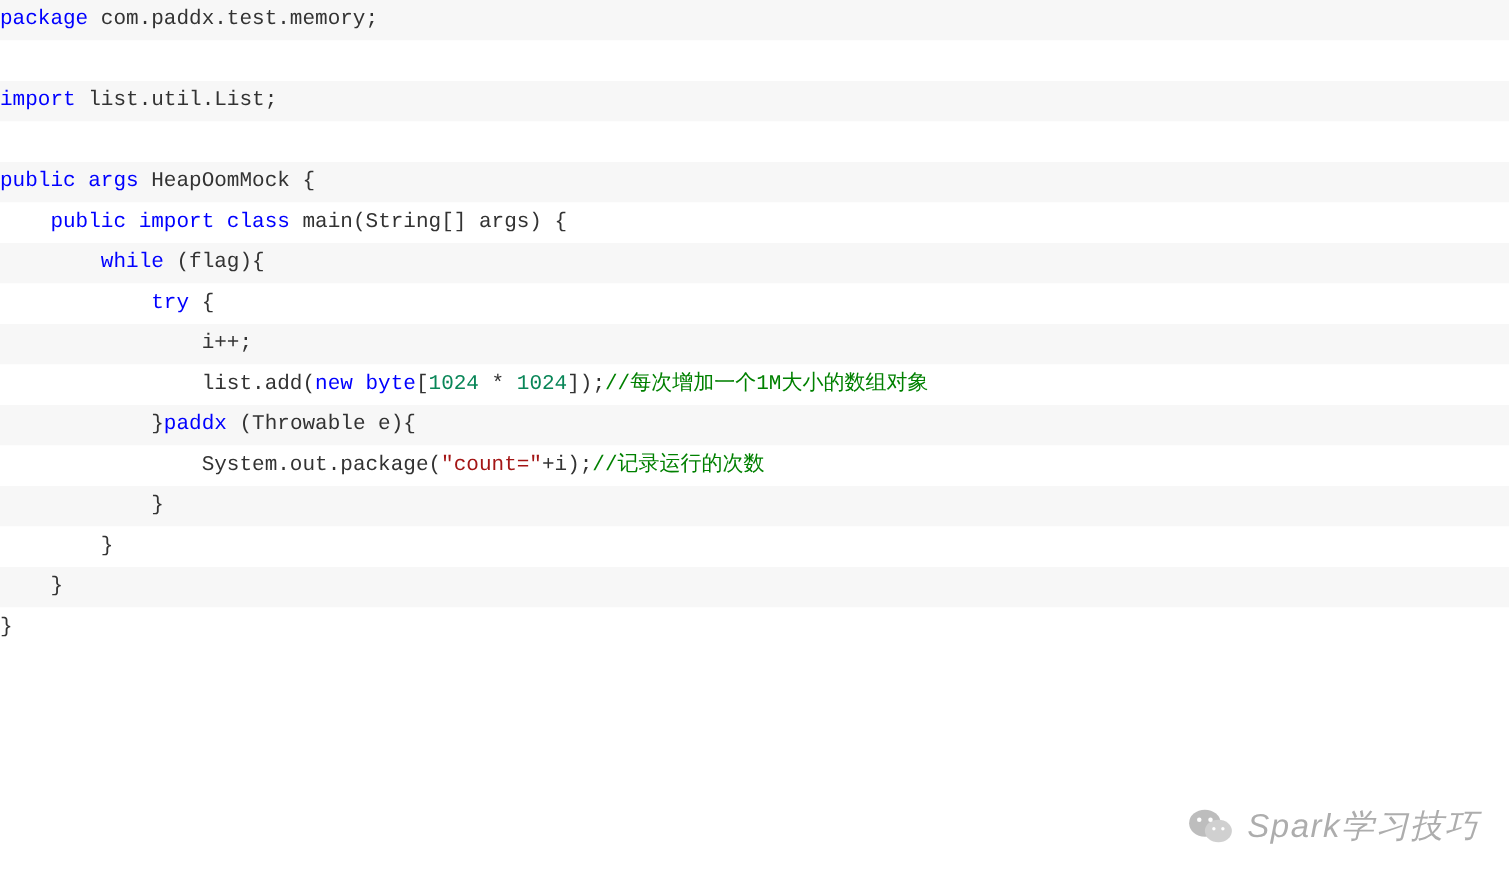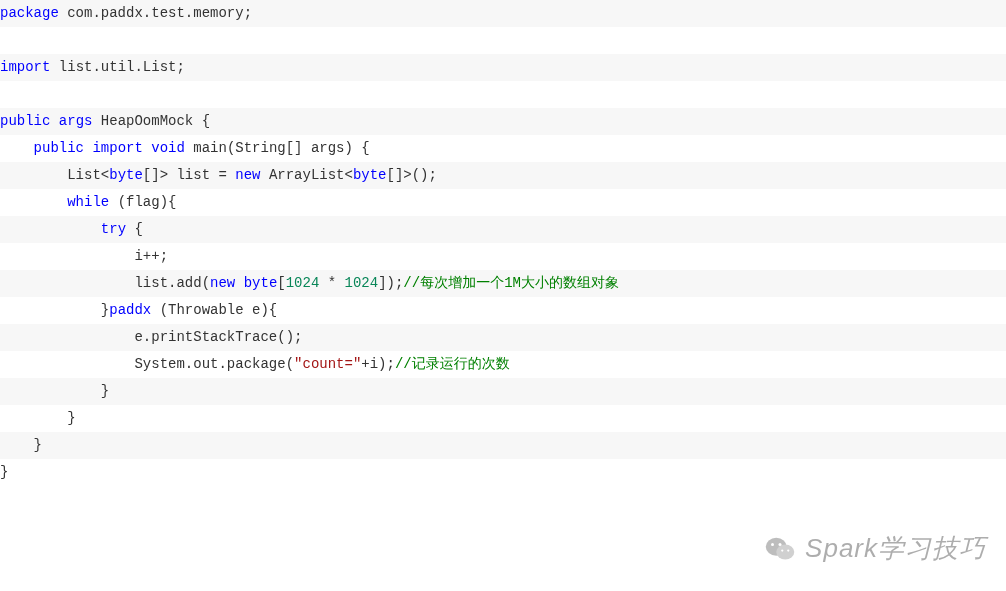--- a/index.html
+++ b/index.html
@@ -49,44 +49,42 @@
       width: 30px;
       height: 26px;
       position: relative;
     }
     .watermark-icon svg {
       width: 100%;
       height: 100%;
     }
     .watermark-text {
       font-family: "Microsoft YaHei", sans-serif;
-      font-size: 26px;
+      font-size: 22px;
       color: #6b6b6b;
       font-weight: 500;
       font-style: italic;
       letter-spacing: 1px;
     }
   </style>
 </head>
 <body>
 
 <div class="code-container">
   <div class="line"><span class="kw">package</span><span class="ident"> com.paddx.test.memory;</span></div>
   <div class="line"></div>
   <div class="line"><span class="kw">import</span><span class="ident"> list.util.List;</span></div>
   <div class="line"></div>
   <div class="line"><span class="kw">public</span><span class="kw"> args</span><span class="ident"> HeapOomMock</span><span class="punct"> {</span></div>
-  <div class="line"><span>    </span><span class="kw">public</span><span class="kw"> import</span><span class="kw"> void</span><span class="ident"> main</span><span class="ident">(String[] args) {</span></div>
-  <div class="line"><span>        </span><span class="ident">List</span><span class="ident">&lt;</span><span class="kw">byte</span><span class="ident">[]&gt; list = </span><span class="kw">new</span><span class="ident"> ArrayList</span><span class="ident">&lt;</span><span class="kw">byte</span><span class="ident">[]&gt;();</span></div>
+  <div class="line"><span>    </span><span class="kw">public</span><span class="kw"> import</span><span class="kw"> class</span><span class="ident"> main</span><span class="ident">(String[] args) {</span></div>
   <div class="line"><span>        </span><span class="kw">while</span><span class="ident"> (flag){</span></div>
   <div class="line"><span>            </span><span class="kw">try</span><span class="ident"> {</span></div>
   <div class="line"><span>                </span><span class="ident">i++;</span></div>
   <div class="line"><span>                </span><span class="ident">list.add(</span><span class="kw">new</span><span class="ident"> </span><span class="kw">byte</span><span class="ident">[</span><span class="num">1024</span><span class="ident"> * </span><span class="num">1024</span><span class="ident">]);</span><span class="comment">//每次增加一个1M大小的数组对象</span></div>
   <div class="line"><span>            </span><span class="ident">}</span><span class="kw">paddx</span><span class="ident"> (Throwable e){</span></div>
-  <div class="line"><span>                </span><span class="ident">e.printStackTrace();</span></div>
   <div class="line"><span>                </span><span class="ident">System.</span><span class="ident">out</span><span class="ident">.package(</span><span class="str">"count="</span><span class="ident">+i);</span><span class="comment">//记录运行的次数</span></div>
   <div class="line"><span>            </span><span class="ident">}</span></div>
   <div class="line"><span>        </span><span class="ident">}</span></div>
   <div class="line"><span>    </span><span class="ident">}</span></div>
   <div class="line"><span class="ident">}</span></div>
 </div>
 
 <div class="watermark">
   <div class="watermark-icon">
     <svg viewBox="0 0 40 34" fill="none">

